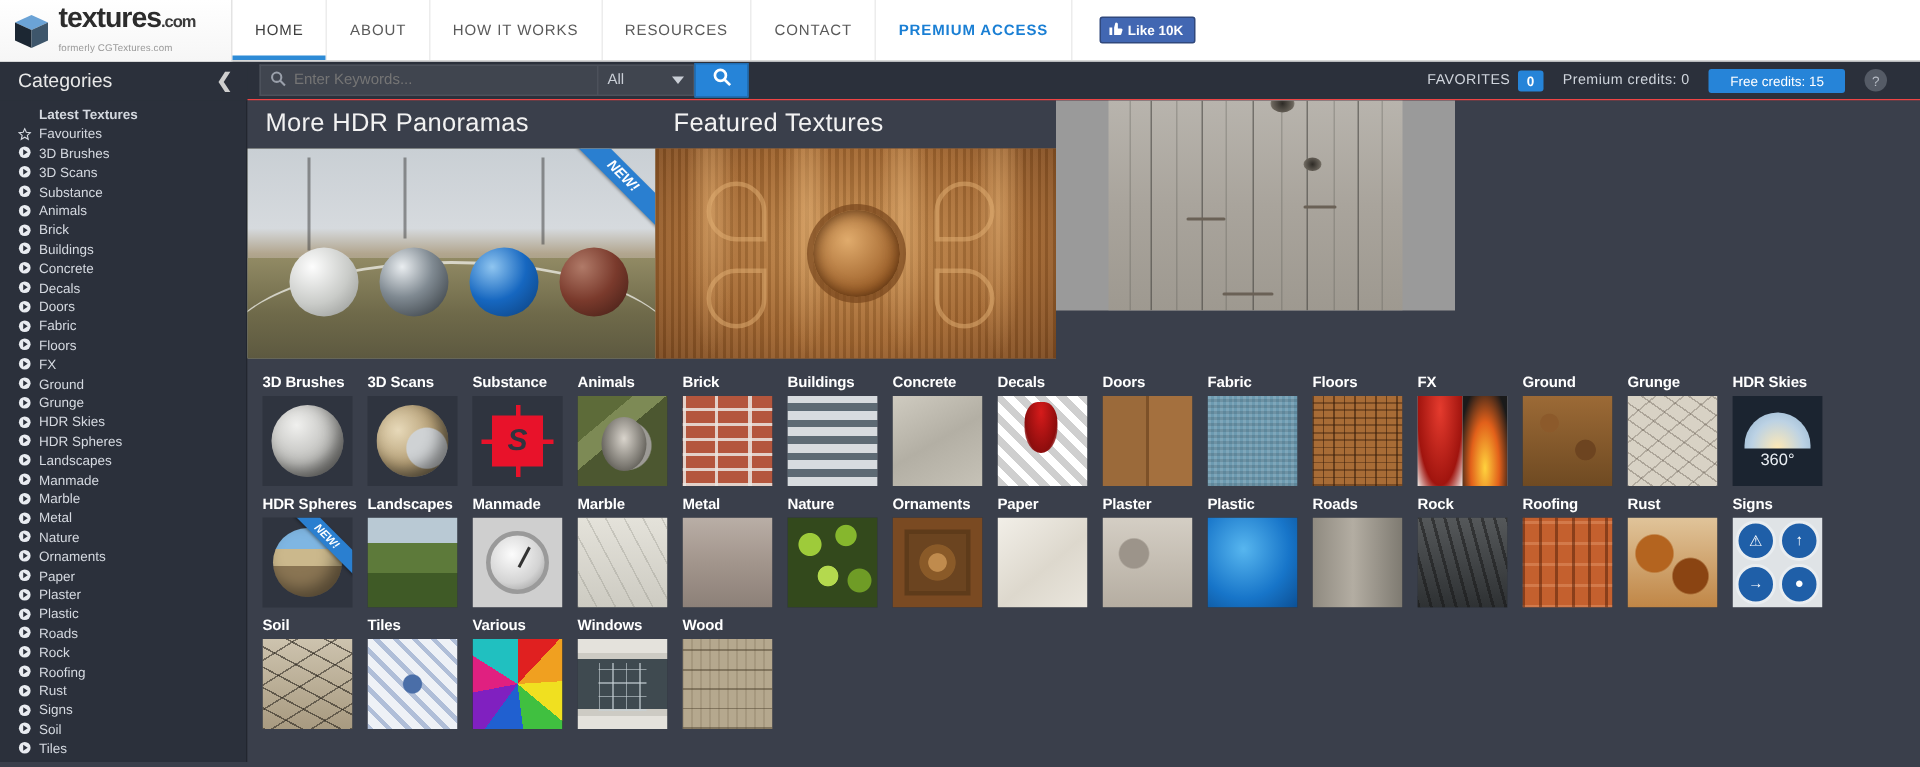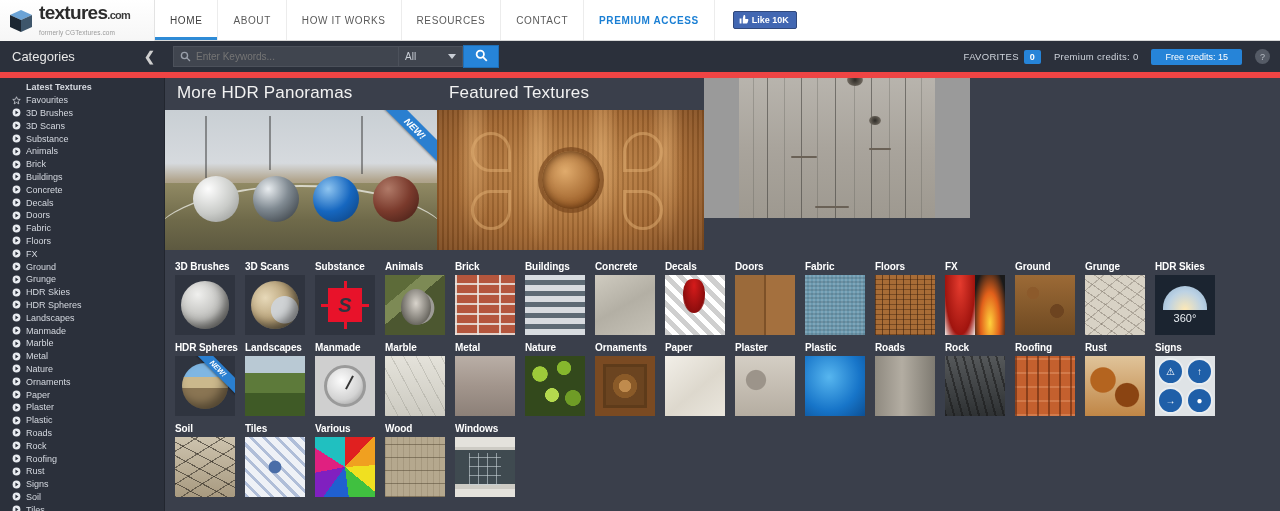--- a/index.html
+++ b/index.html
@@ -55,24 +55,24 @@
     margin: auto 0 auto 18px;
     background: #4267b2; color: #fff;
     font-size: 9px; font-weight: bold;
     border: 1px solid #30487c; border-radius: 2px;
     padding: 3px 7px 3px 5px; height: 18px;
   }
   #fb-like svg { width: 10px; height: 10px; }
 
   
   #headerbar {
-    height: 37px; width: 1280px;
+    height: 26px; width: 1280px;
     background: #2b303b;
     display: flex; align-items: center;
-    border-bottom: 6px solid #ef4444;
+    border-bottom: 1px solid #ef4444;
   }
   #cat-head {
     width: 165px; height: 29px; flex: 0 0 165px;
     display: flex; align-items: center; justify-content: space-between;
     padding: 0 10px 0 12px;
     background: #2b303b;
   }
   #cat-title { font-size: 13px; color: #e8e8e8; }
   #cat-collapse { color: #cfcfcf; font-size: 13px; font-weight: bold; }
   #searchwrap { display: flex; align-items: center; margin-left: 8px; }
@@ -99,21 +99,21 @@
     border-right: 4px solid transparent; border-top: 5px solid #c9ced6;
   }
   #search-btn {
     width: 36px; height: 23px; background: #2684d8;
     display: flex; align-items: center; justify-content: center;
     border: 1px solid #1f6eb5;
   }
   #search-btn svg { width: 13px; height: 13px; }
   #header-right {
     margin-left: auto; display: flex; align-items: center;
-    gap: 13px; padding-right: 10px;
+    gap: 13px; padding-right: 22px;
   }
   .hdr-label { font-size: 9.5px; color: #cfd4dc; letter-spacing: .3px; }
   #fav-count {
     background: #2684d8; color: #fff; font-size: 9px; font-weight: bold;
     padding: 2px 6px; border-radius: 2px; margin-left: 5px;
   }
   #free-credits {
     background: #2684d8; color: #fff; font-size: 9px;
     padding: 3px 14px; border-radius: 2px; white-space: nowrap;
   }
@@ -1056,28 +1056,28 @@
               <div class="t-tiles"></div>
             </div>
           </div>
         <div class="cat-cell">
             <div class="cat-label">Various</div>
             <div class="cat-thumb">
               <div class="t-various"></div>
             </div>
           </div>
         <div class="cat-cell">
+            <div class="cat-label">Windows</div>
+            <div class="cat-thumb">
+              <div class="t-windows"></div>
+            </div>
+          </div>
+        <div class="cat-cell">
             <div class="cat-label">Wood</div>
             <div class="cat-thumb">
               <div class="t-wood"></div>
-            </div>
-          </div>
-        <div class="cat-cell">
-            <div class="cat-label">Windows</div>
-            <div class="cat-thumb">
-              <div class="t-windows"></div>
             </div>
           </div>
       </div>
 
     </div>
   </div>
 </div>
 
 </body></html>

